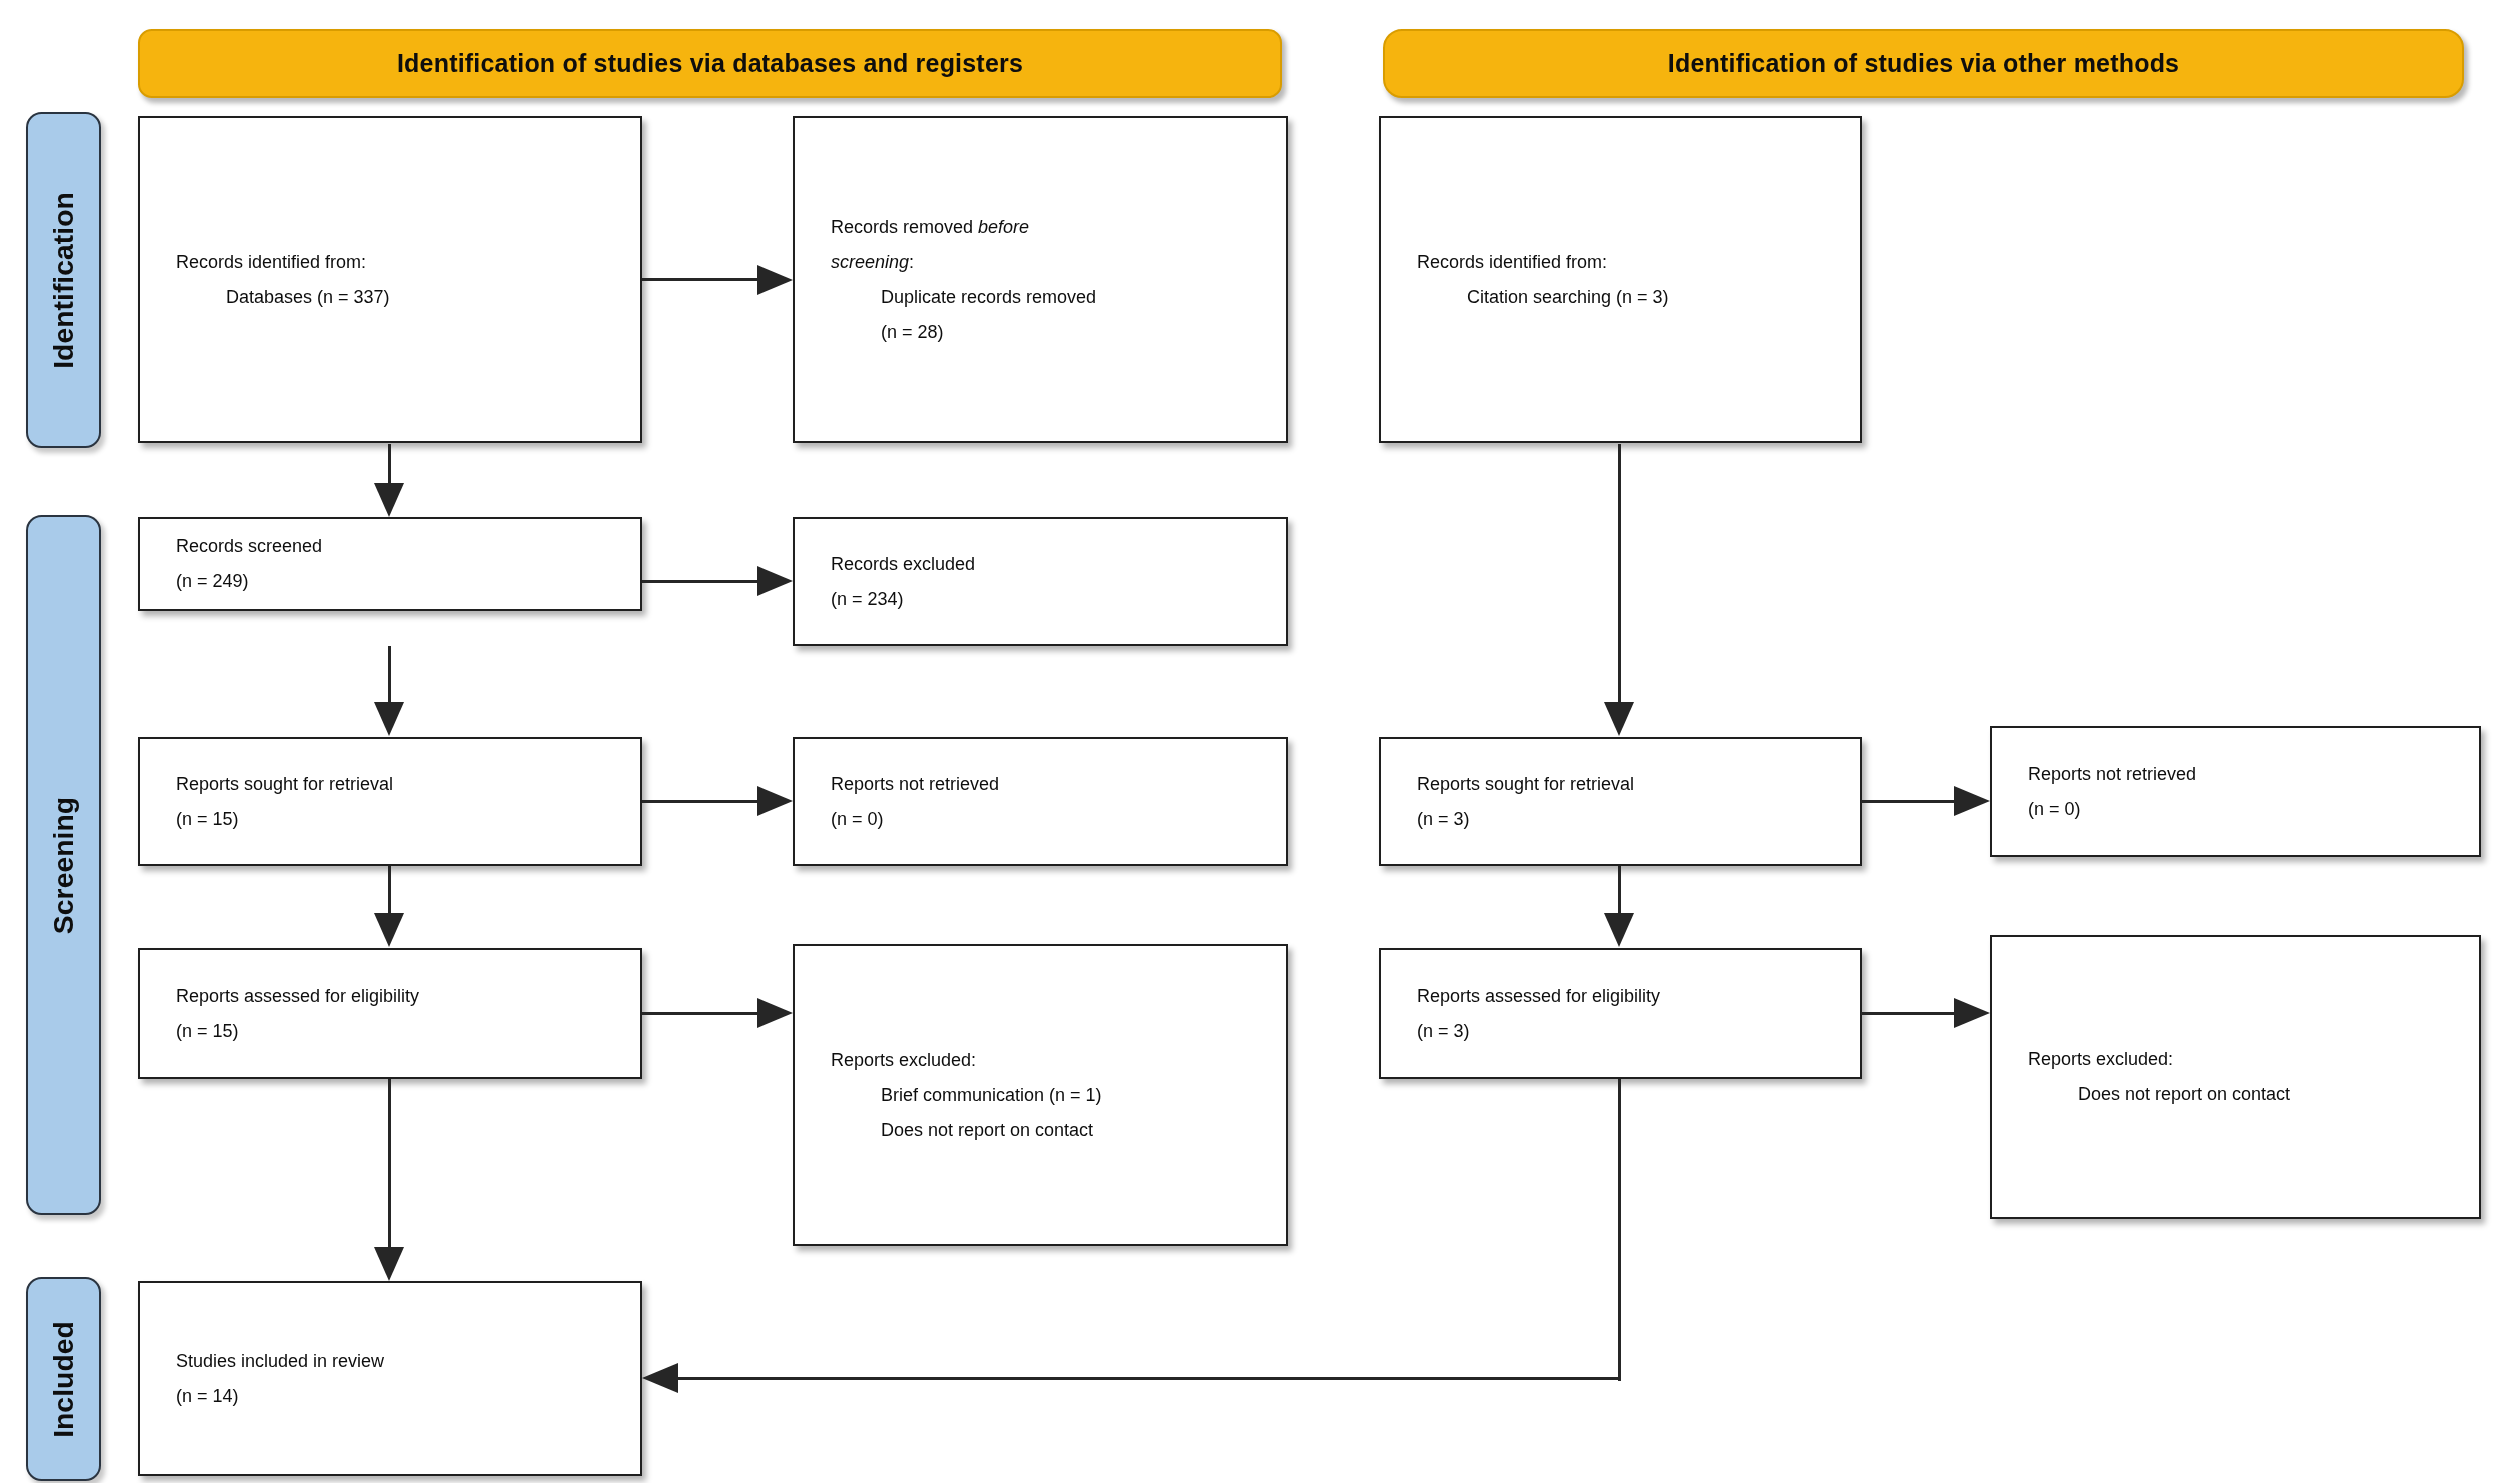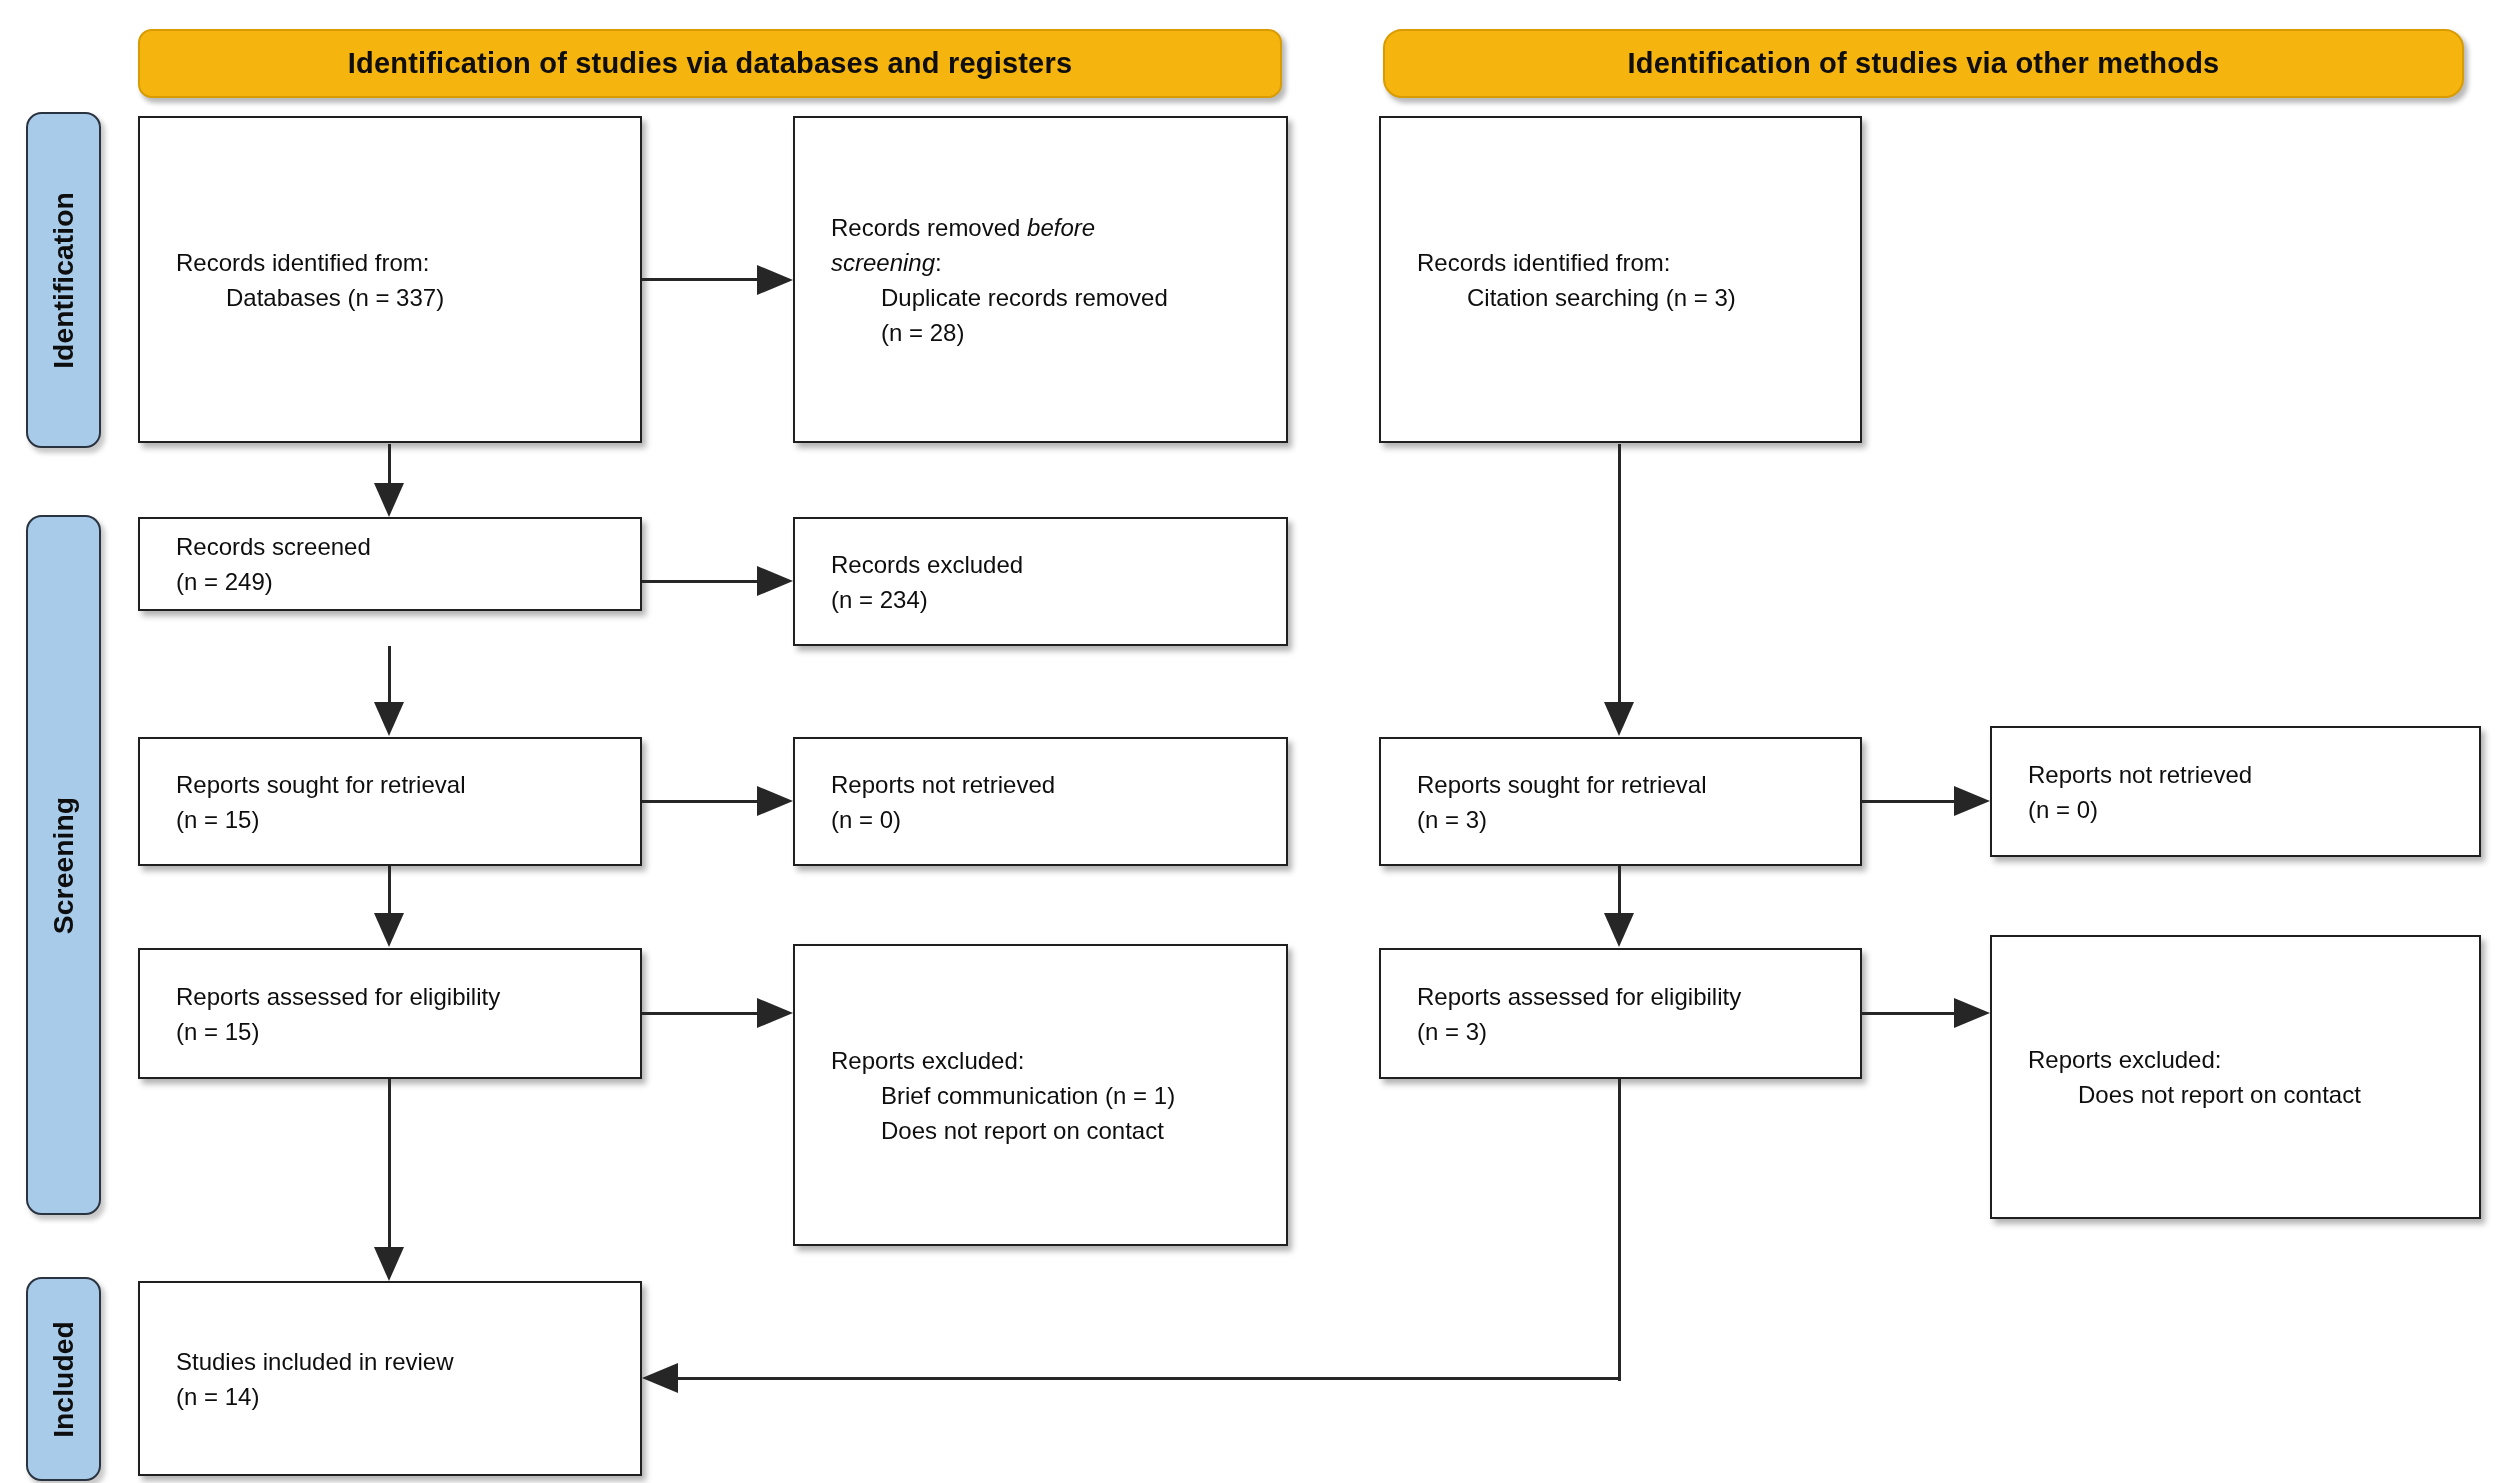--- a/index.html
+++ b/index.html
@@ -8,33 +8,33 @@
     --box-border:#1F1F1F;  --line:#262626; --text:#0E0E0E;
   }
   html,body{margin:0;padding:0;background:#ffffff;}
   body{width:2500px;height:1484px;position:relative;
        font-family:"Liberation Sans",sans-serif;color:var(--text);}
   .canvas{position:absolute;left:0;top:0;width:2500px;height:1484px;overflow:hidden;}
 
   .hdr{position:absolute;background:var(--header-fill);
        border:2.6px solid var(--header-border);border-radius:13.8px;
        display:flex;align-items:center;justify-content:center;
-       font-weight:bold;font-size:29px;letter-spacing:0.2px;
+       font-weight:bold;font-size:25px;letter-spacing:0.2px;
        box-shadow:3.4px 4.3px 5.2px rgba(0,0,0,.28);}
 
   .stage{position:absolute;background:var(--stage-fill);
        border:2.6px solid var(--stage-border);border-radius:15.5px;
        display:flex;align-items:center;justify-content:center;
        box-shadow:3.4px 4.3px 5.2px rgba(0,0,0,.22);}
   .stage span{transform:rotate(-90deg);white-space:nowrap;
        font-weight:bold;font-size:28.4px;}
 
   .box{position:absolute;background:#fff;border:2.6px solid var(--box-border);
        box-sizing:border-box;display:flex;flex-direction:column;justify-content:center;
-       padding:10.3px 17px 10.3px 36px;font-size:24px;line-height:35px;
+       padding:10.3px 17px 10.3px 36px;font-size:18px;line-height:35px;
        box-shadow:4.3px 5.2px 6px rgba(0,0,0,.30);}
   .line{white-space:nowrap;}
   .line.indent{padding-left:50px;}
   em{font-style:italic;}
 
   .shaft-h{position:absolute;height:3.4px;background:var(--line);}
   .shaft-v{position:absolute;width:3.4px;background:var(--line);}
   .head-right{position:absolute;width:0;height:0;
       border-top:15.5px solid transparent;border-bottom:15.5px solid transparent;
       border-left:36px solid var(--line);}

